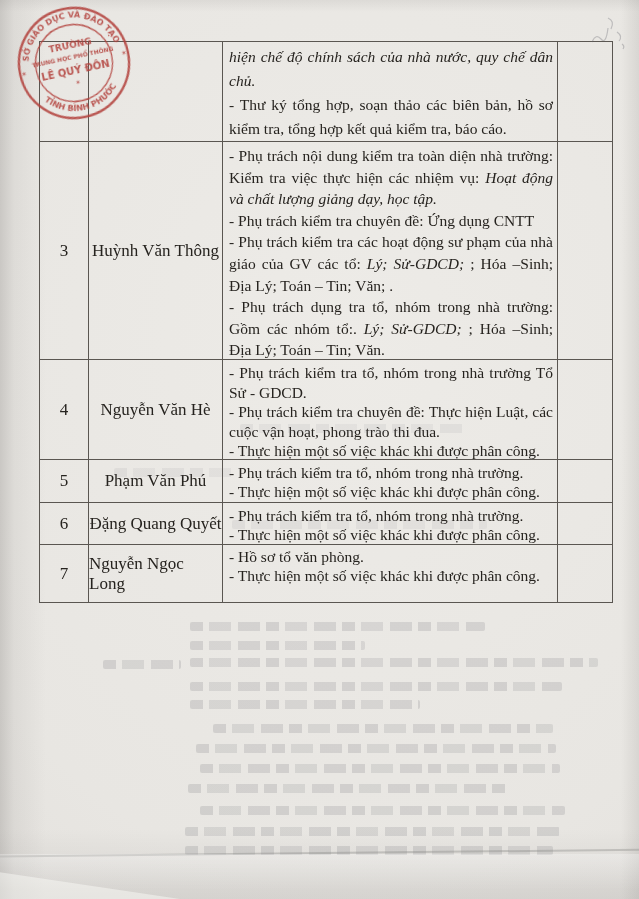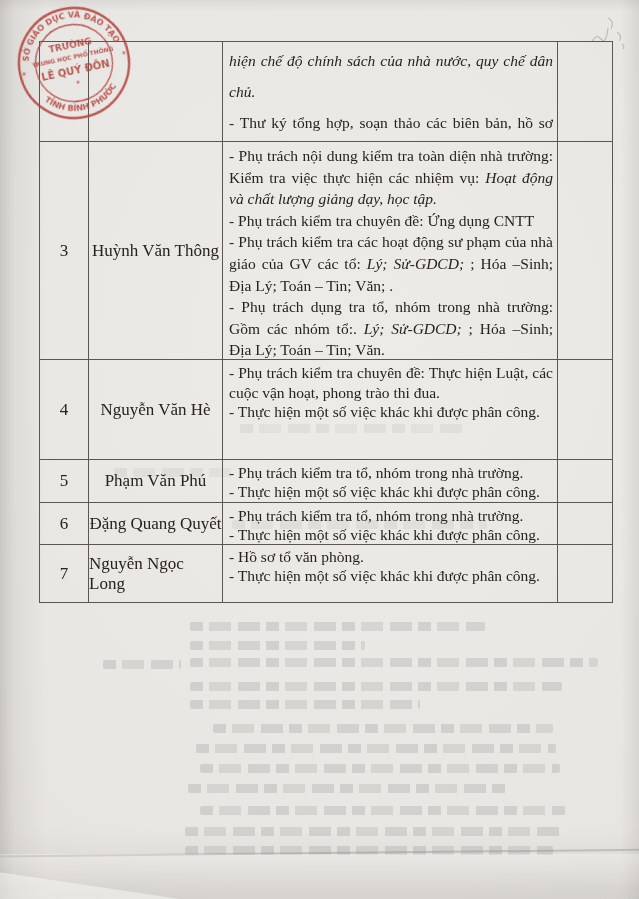--- a/index.html
+++ b/index.html
@@ -21,21 +21,21 @@
     border-top:1px solid #5a5651; border-left:1px solid #5a5651;
   }
   .t-row { display:grid; grid-template-columns:49px 134px 335px 55px; overflow:hidden; }
   .t-cell {
     border-right:1px solid #5a5651; border-bottom:1px solid #5a5651;
     box-sizing:border-box; overflow:hidden;
   }
   .c-no, .c-name { display:flex; align-items:center; justify-content:center; font-size:17px; }
   .c-duty { padding:3px 4px 1px 6px; font-size:15.5px; text-align:justify; }
   .c-duty p { margin:0; line-height:21.6px; }
-  .row-0 .c-duty p { line-height:31px; }
+  .row-0 .c-duty p { line-height:24px; }
   .row-2 .c-duty p { line-height:19.6px; }
   .row-3 .c-duty p, .row-4 .c-duty p { line-height:19.4px; }
   .row-5 .c-duty p { line-height:18.6px; }
   .it { font-style:italic; }
 
   
   .stamp {
     position:absolute; left:14px; top:3px; width:120px; height:120px;
     transform:rotate(-12deg); opacity:.85; filter:blur(.2px);
   }
@@ -89,20 +89,21 @@
           <p><span>- Phụ trách kiểm tra chuyên đề: Ứng dụng CNTT</span></p>
           <p><span>- Phụ trách kiểm tra các hoạt động sư phạm của nhà giáo của GV các tổ: </span><span class="it">Lý; Sử-GDCD;</span><span> ; Hóa –Sinh; Địa Lý; Toán – Tin; Văn; .</span></p>
           <p><span>- Phụ trách dụng tra tổ, nhóm trong nhà trường: Gồm các nhóm tổ:. </span><span class="it">Lý; Sử-GDCD;</span><span> ; Hóa –Sinh; Địa Lý; Toán – Tin; Văn.</span></p>
         </div>
       <div class="t-cell c-empty"></div>
     </div>
       <div class="t-row row-2" style="height: 100px;">
       <div class="t-cell c-no">4</div>
       <div class="t-cell c-name">Nguyễn Văn Hè</div>
       <div class="t-cell c-duty">
+          <p><span>- Phụ trách kiểm tra tổ, nhóm trong nhà trường Tổ Sử - GDCD.</span></p>
           <p><span>- Phụ trách kiểm tra chuyên đề: Thực hiện Luật, các cuộc vận hoạt, phong trào thi đua.</span></p>
           <p><span>- Thực hiện một số việc khác khi được phân công.</span></p>
         </div>
       <div class="t-cell c-empty"></div>
     </div>
       <div class="t-row row-3" style="height: 43px;">
       <div class="t-cell c-no">5</div>
       <div class="t-cell c-name">Phạm Văn Phú</div>
       <div class="t-cell c-duty">
           <p><span>- Phụ trách kiểm tra tổ, nhóm trong nhà trường.</span></p>

